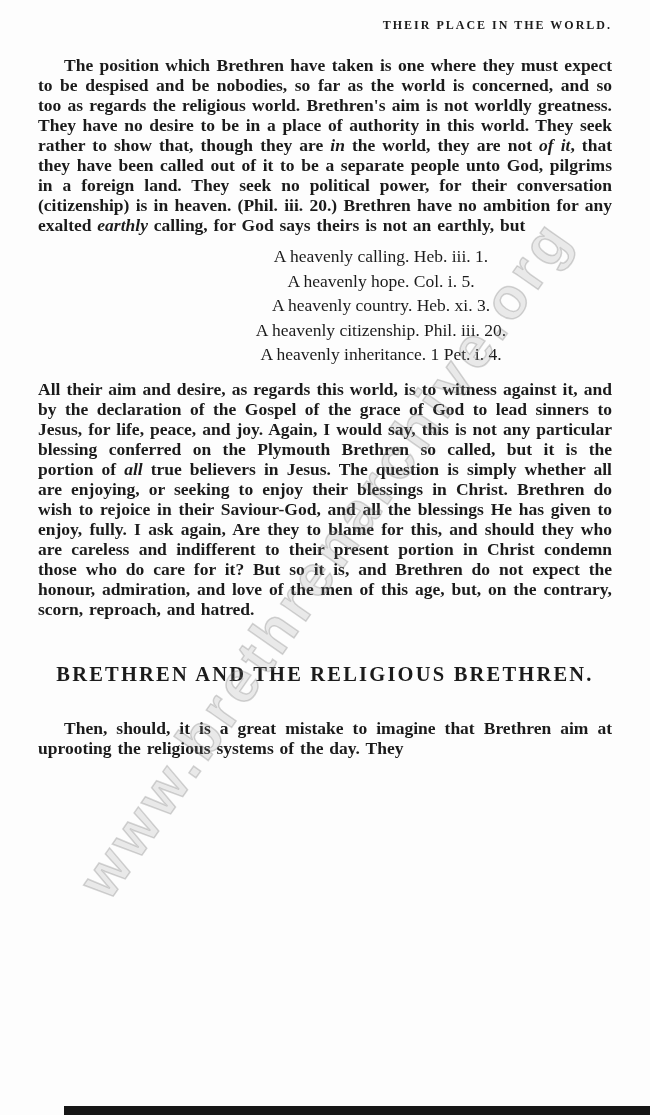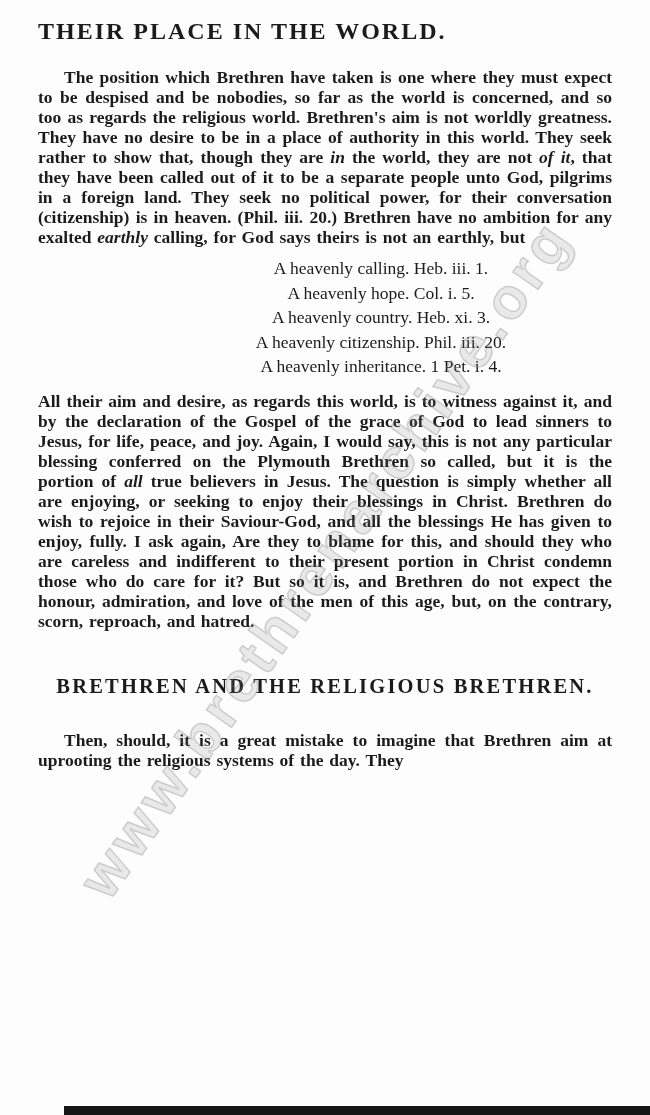--- a/index.html
+++ b/index.html
@@ -26,23 +26,23 @@
     z-index: 1;
     padding: 18px 38px 0 38px;
   }
   .page-number {
     text-align: center;
     font-weight: bold;
     font-size: 18px;
     margin: 0 0 36px 0;
   }
   .heading {
-    text-align: left;
+    text-align: right;
     font-weight: bold;
-    font-size: 24px;
+    font-size: 12px;
     letter-spacing: 2px;
     margin: 0 0 22px 0;
   }
   .heading-2 {
     text-align: center;
     font-weight: bold;
     font-size: 20.5px;
     letter-spacing: 2.2px;
     margin: 44px 0 32px 0;
   }

